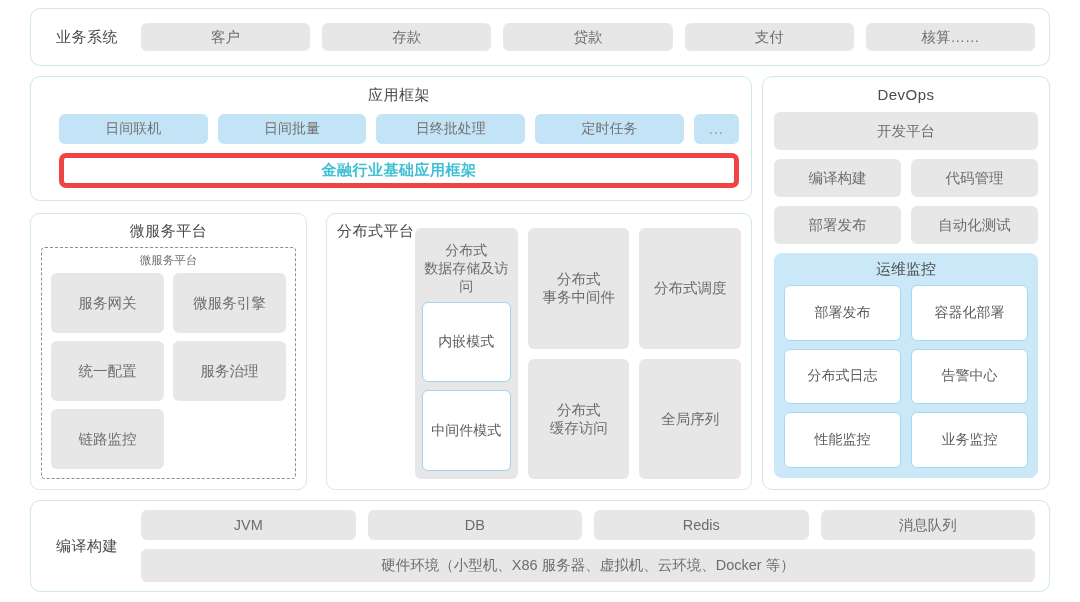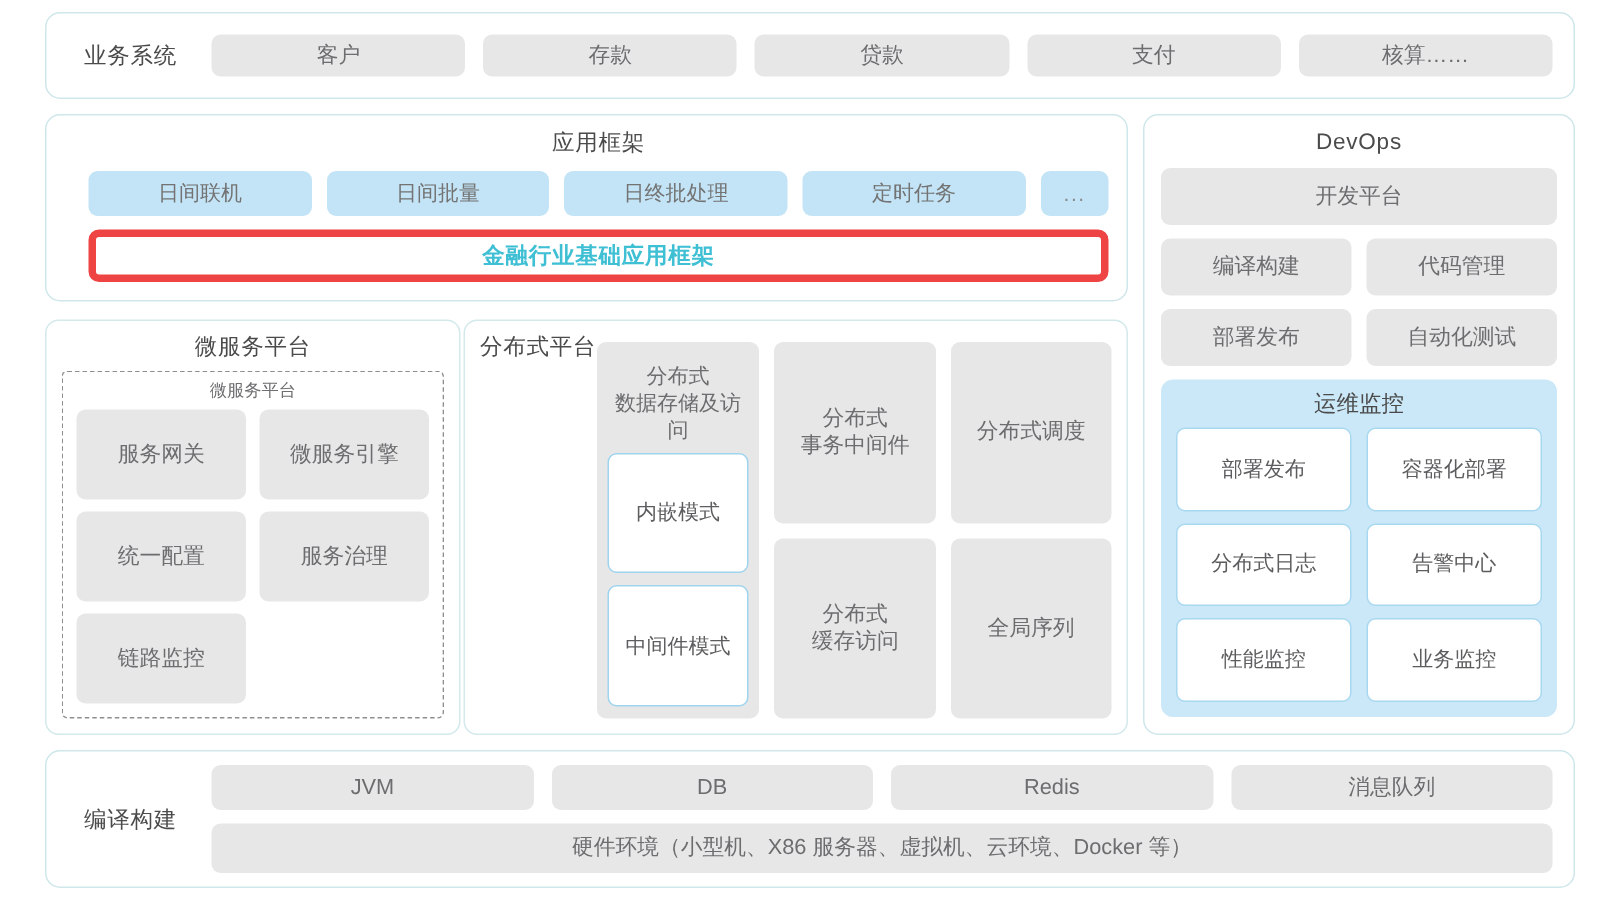--- a/index.html
+++ b/index.html
@@ -147,21 +147,21 @@
     color: #3ebfd4;
     font-weight: bold;
     font-size: 15px;
     letter-spacing: .5px;
     box-sizing: border-box;
   }
 
   
   .plat-row {
     display: flex;
-    gap: 2px;
+    gap: 19px;
     flex: 1 1 auto;
     min-height: 0;
     justify-content: flex-end;
   }
   .ms-card { width: 277px; flex: none; padding: 8px 10px 10px 10px; display: flex; flex-direction: column; }
   .dist-card { flex: 1 1 auto; padding: 8px 10px 10px 10px; display: flex; flex-direction: row; min-width: 0; }
 
   .ms-dashed {
     border: 1px dashed #8e8e90;
     border-radius: 4px;

